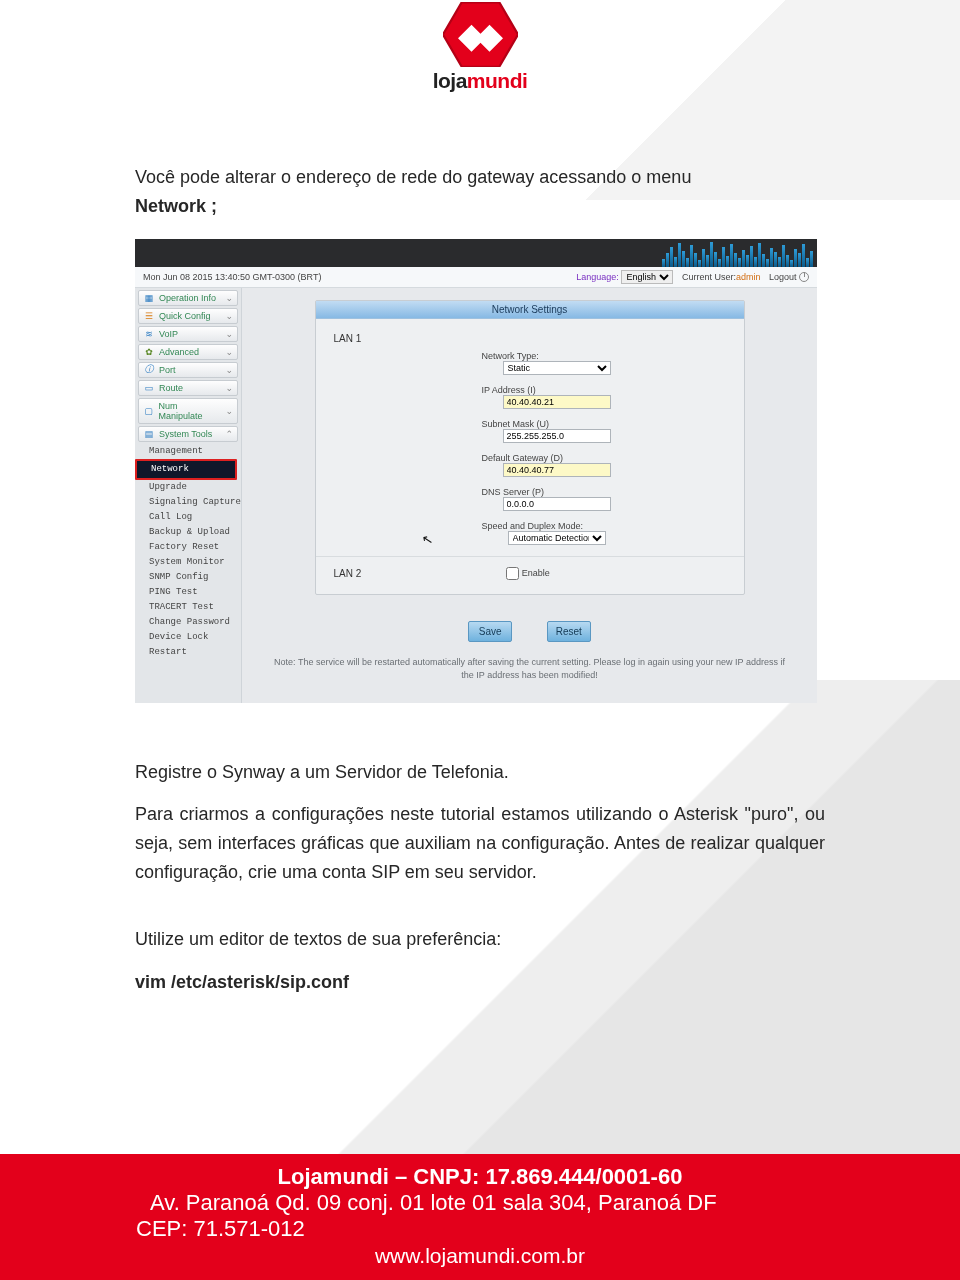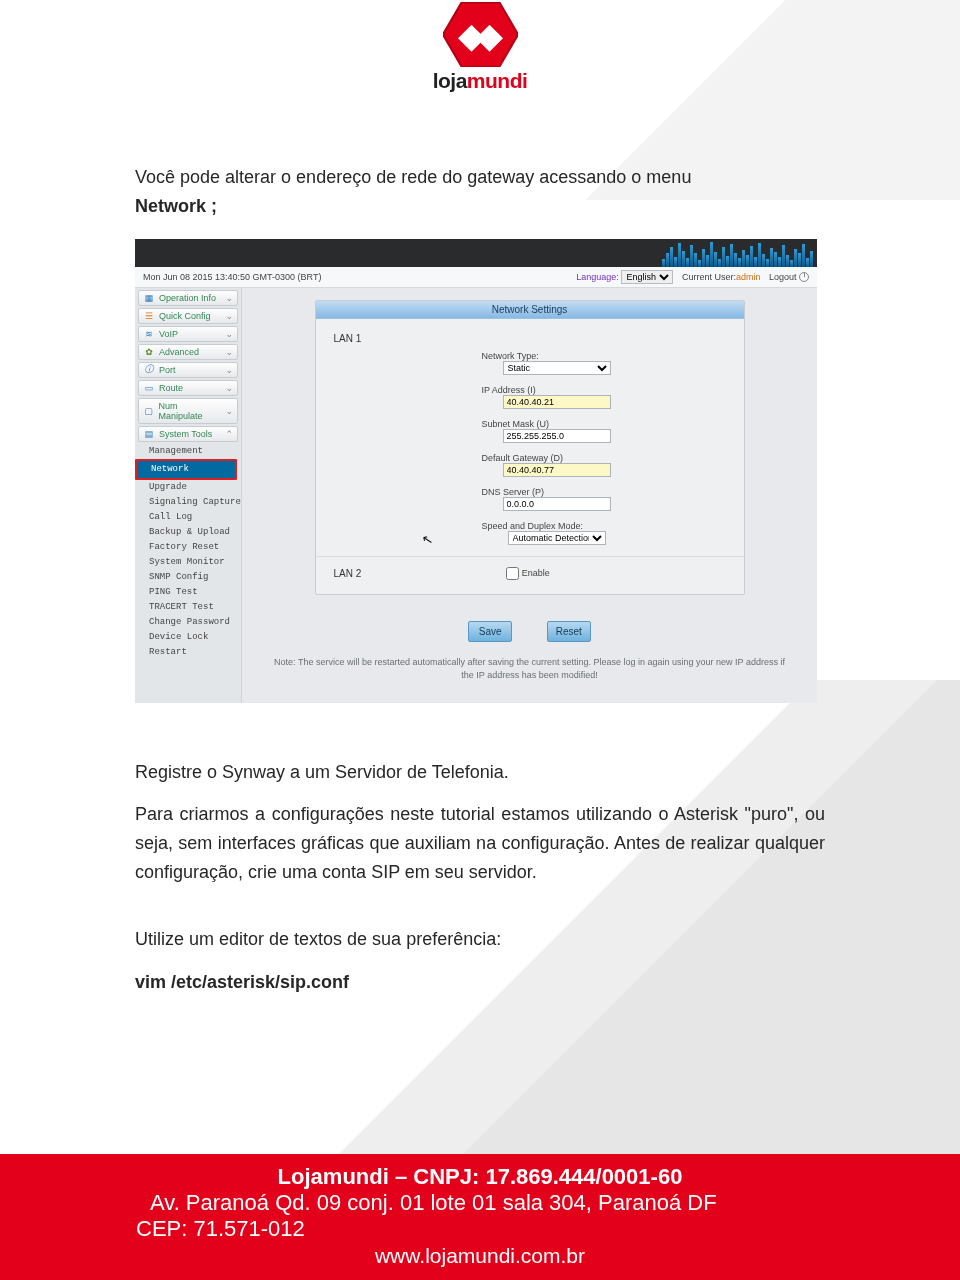--- a/index.html
+++ b/index.html
@@ -36,21 +36,21 @@
 .pwr { display:inline-block; width:10px; height:10px; border:1px solid #888; border-radius:50%; position:relative; top:2px; }
 .pwr:after { content:""; position:absolute; left:4px; top:-1px; width:1px; height:5px; background:#888; }
 
 .shot-body { display:flex; min-height:415px; }
 .sbar { width:107px; background:#e3e6e9; border-right:1px solid #cfd4d9; }
 .sbar-g { background:linear-gradient(#fefefe,#e6e9ec); border:1px solid #c7ccd1; border-radius:2px; margin:2px 3px 0; padding:2px 4px; display:flex; align-items:center; gap:4px; font-size:9px; color:#385; cursor:pointer; }
 .sbar-g .chv { margin-left:auto; color:#888; font-size:9px; }
 .sbar-g .ic { width:12px; height:10px; display:inline-flex; align-items:center; justify-content:center; font-size:9px; }
 .sub { padding:2px 0 2px 14px; font-size:9px; color:#444; line-height:15px; }
 .sub div { cursor:pointer;font-family:Liberation Mono, monospace; }
-.sub .act { background:#0369a1; color:#fff; margin:0 4px 0 -14px; padding:1px 0 1px 14px; border:2px solid #dc2020; border-radius:1px; }
+.sub .act { background:#0f172a; color:#fff; margin:0 4px 0 -14px; padding:1px 0 1px 14px; border:2px solid #dc2020; border-radius:1px; }
 
 .main { flex:1; background:#e7e9ec; position:relative; }
 .panel { margin:12px auto 0; width:430px; border:1px solid #c8cdd2; border-radius:2px; background:#eef0f2; }
 .panel-h { background:linear-gradient(#c2dcf3,#86b9e4); text-align:center; font-size:10px; color:#1a3a5a; padding:3px 0; border-bottom:1px solid #9ec1df; }
 .panel-b { padding:8px 0 14px 0; }
 .sect { padding:6px 18px 2px; font-size:10px; color:#333; }
 .row { display:flex; align-items:center; padding:5px 0 5px 54px;flex-direction:column; }
 .row label { width:150px; font-size:9px; color:#444; }
 .row input[type=text] { width:108px; font-size:9px; padding:1px 3px; border:1px solid #aeb4ba; background:#fff; }
 .row input.y { background:#fdf9c7; }

